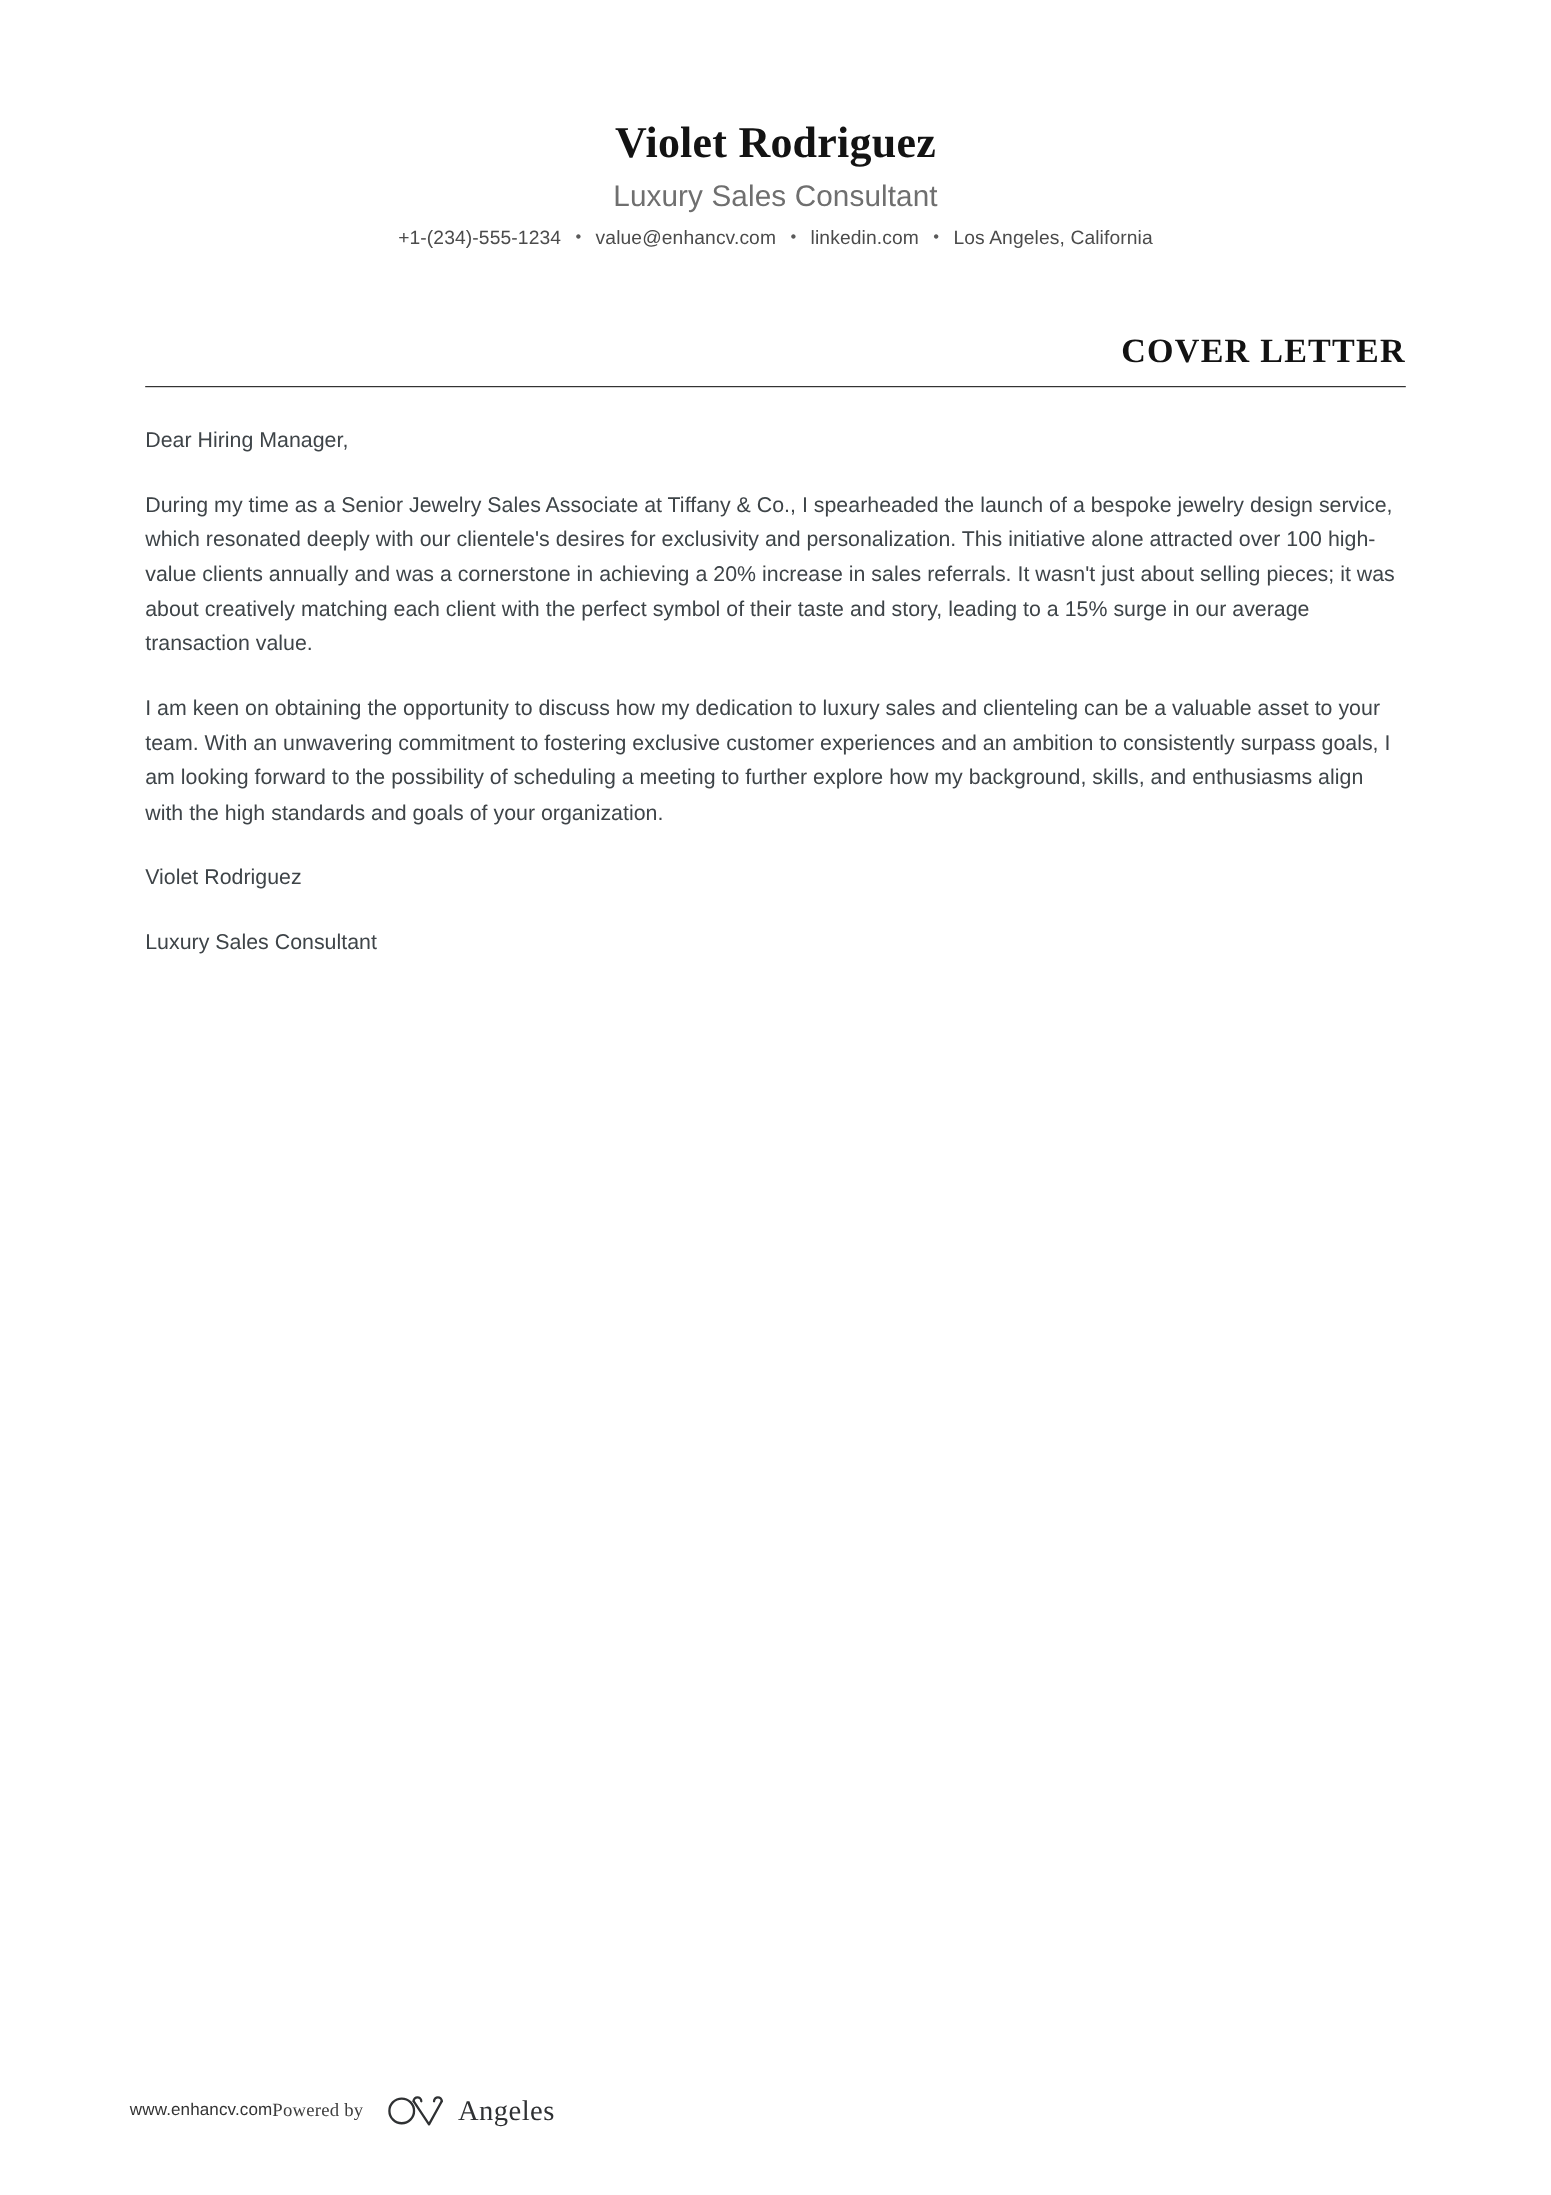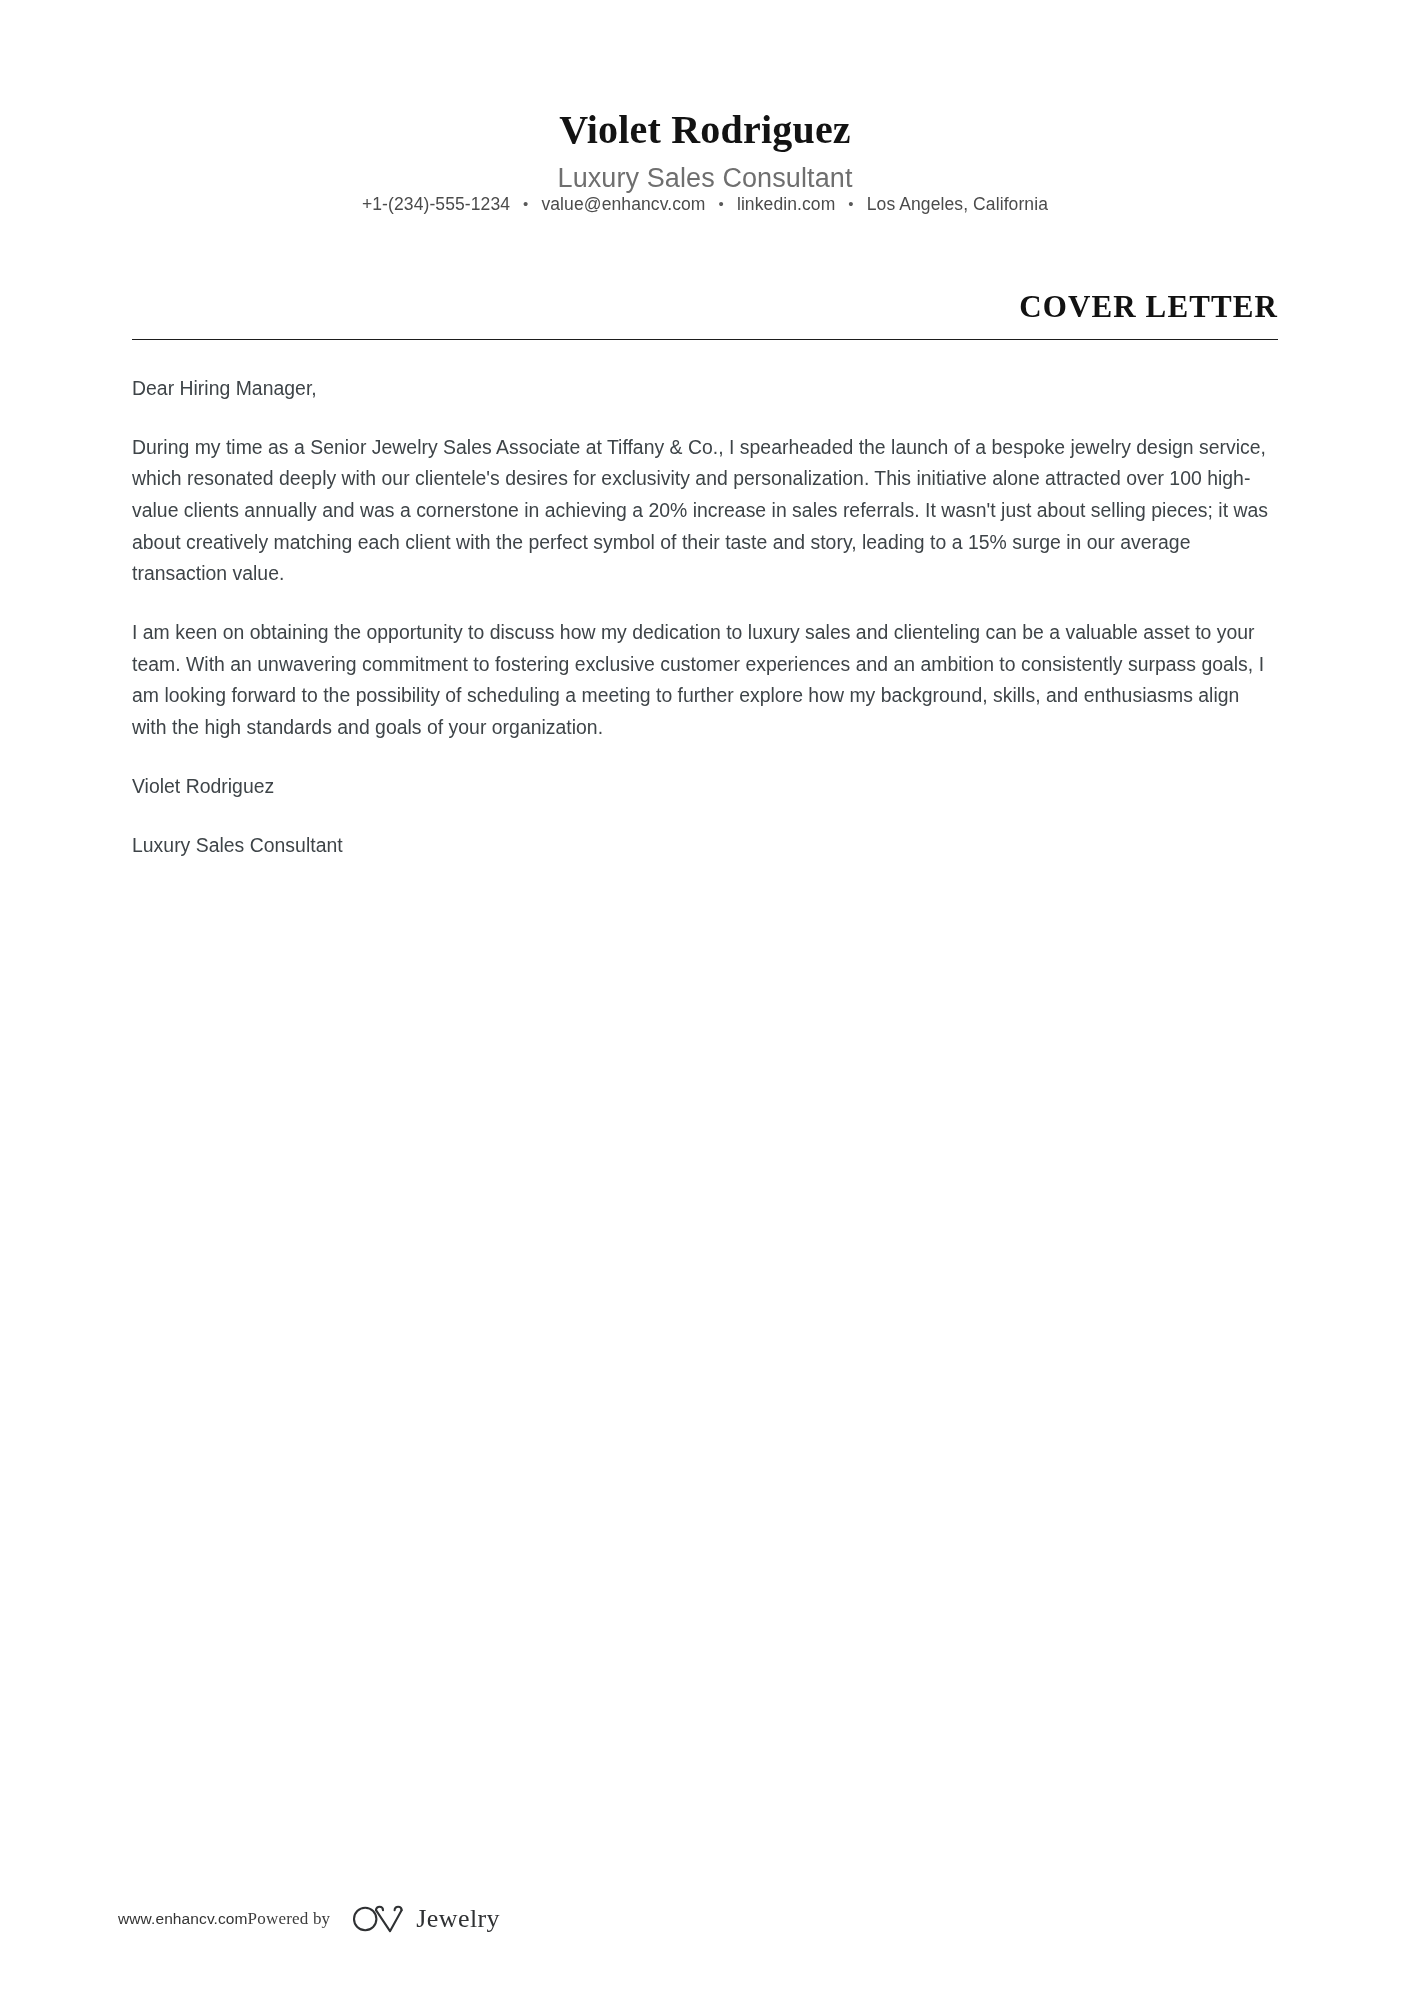--- a/index.html
+++ b/index.html
@@ -39,20 +39,21 @@
   .cand-role {
     font-family: "Liberation Sans", sans-serif;
     font-size: 27px;
     font-weight: 400;
     line-height: 1.2;
     color: #6f6f6f;
     margin-top: 9px;
     letter-spacing: 0.1px;
   }
   .contact-row {
+    margin-top: 12px;
     font-size: 17.5px;
     color: #4b4b4b;
     display: flex;
     justify-content: center;
     align-items: center;
     flex-wrap: wrap;
     gap: 0;
     letter-spacing: 0.1px;
   }
   .contact-item { white-space: nowrap; }
@@ -185,18 +186,18 @@
 
     <div class="footer-brand">
       <span class="powered-by">Powered by</span>
       <div class="brand-lockup">
         <svg class="brand-mark" width="52" height="30" viewBox="0 0 52 30" fill="none" xmlns="http://www.w3.org/2000/svg">
           <circle cx="13.2" cy="15" r="11.2" stroke="#2f3133" stroke-width="2.1" fill="none"></circle>
           <path d="M24.0 6.2 L38.0 27.2 L49.6 6.2" stroke="#2f3133" stroke-width="2.1" fill="none" stroke-linejoin="round" stroke-linecap="round"></path>
           <path d="M24.0 6.2 C24.0 1.6, 31.0 1.6, 31.0 6.2" stroke="#2f3133" stroke-width="2.1" fill="none" stroke-linecap="round"></path>
           <path d="M42.6 6.2 C42.6 1.6, 49.6 1.6, 49.6 6.2" stroke="#2f3133" stroke-width="2.1" fill="none" stroke-linecap="round"></path>
         </svg>
-        <span class="brand-word">Jewelry</span>
+        <span class="brand-word">Angeles</span>
       </div>
     </div>
   </div>
 
 </div>
 
 </body></html>

